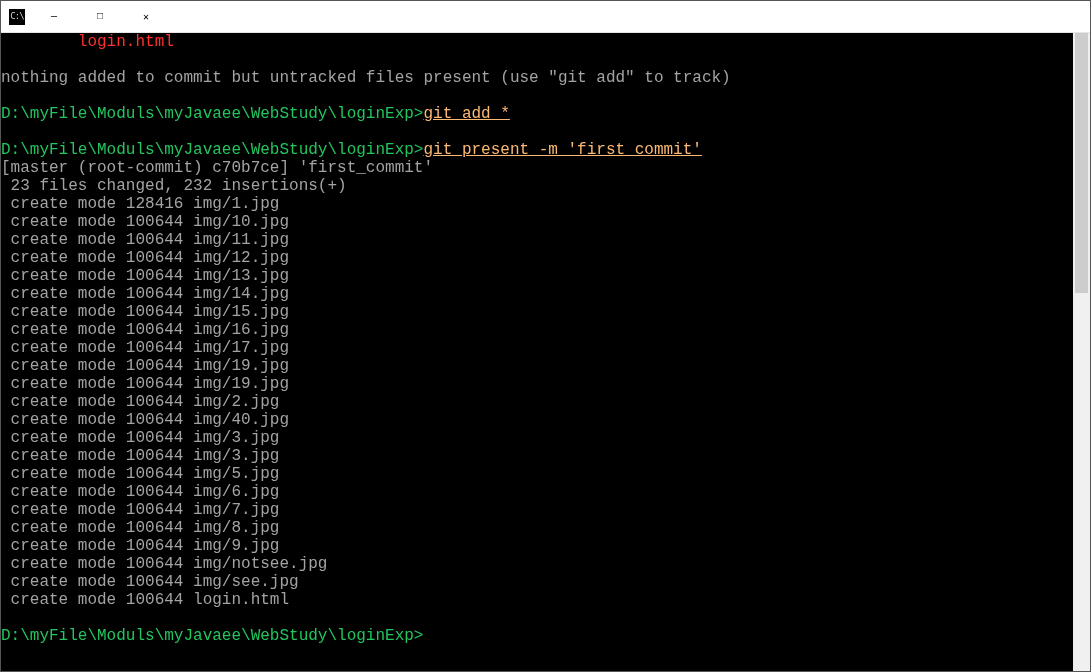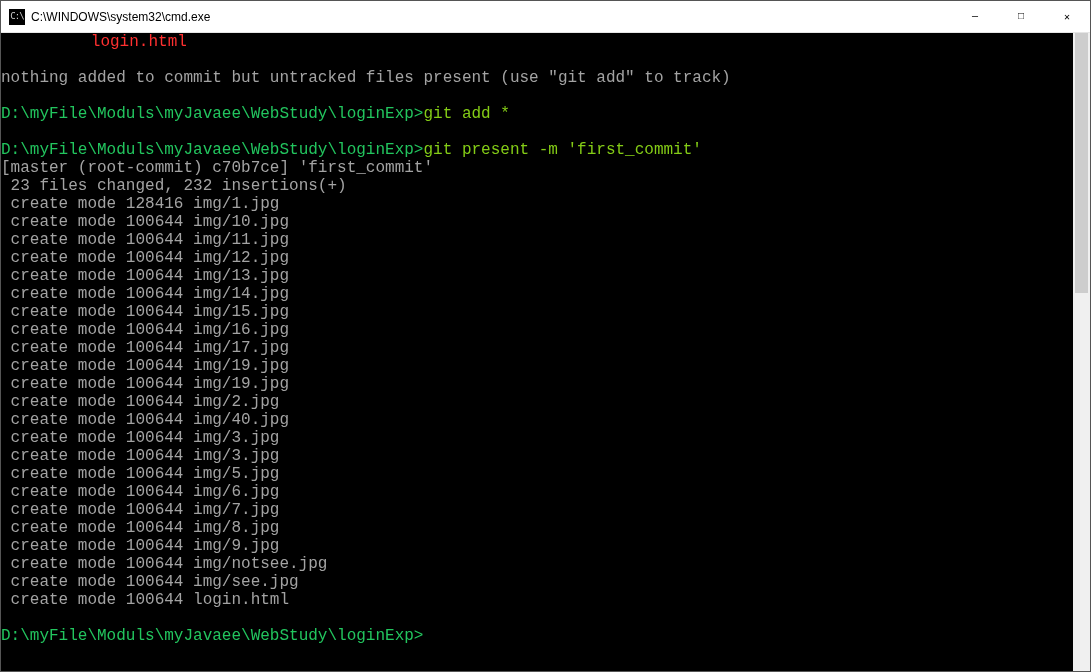--- a/index.html
+++ b/index.html
@@ -8,34 +8,33 @@
   .titlebar { height: 32px; background: #ffffff; display: flex; align-items: center; border-bottom: 1px solid #e5e5e5; }
   .titlebar-icon { width: 16px; height: 16px; margin-left: 8px; margin-right: 6px; background: #000; display: inline-flex; align-items: center; justify-content: center; }
   .titlebar-icon span { color: #ccc; font-size: 9px; font-family: Consolas, monospace; line-height: 1; letter-spacing: -1px; }
   .titlebar-title { flex: 1; font-family: 'Segoe UI', Tahoma, sans-serif; font-size: 12px; color: #000; }
   .titlebar-controls { display: flex; height: 100%; }
   .titlebar-btn { width: 46px; height: 100%; display: flex; align-items: center; justify-content: center; color: #000; font-size: 10px; cursor: pointer; }
   .terminal-wrap { flex: 1; display: flex; background: #000000; }
   .terminal { flex: 1; background: #000000; color: #22cc22; font-size: 16px; line-height: 18px; padding: 0; white-space: pre; overflow: hidden; letter-spacing: 0px; }
   .scrollbar { width: 17px; background: #f0f0f0; position: relative; }
   .scrollbar-thumb { position: absolute; top: 0; left: 2px; right: 2px; height: 260px; background: #cdcdcd; }
-  .red { color: #ff3030; margin-left: 13px; }
+  .red { color: #ff3030; }
   .yellow { color: #22c55e; }
   .green { color: #a3a3a3; margin-top: 39px; }
-  .white { color: #84cc16; }
+  .white { color: #fdba74; text-decoration: underline; }
 </style>
 </head>
 <body>
 
 <div class="window">
   <div class="titlebar">
     <div class="titlebar-icon">
         <span>C:\</span>
       </div>
-    <div class="titlebar-title">C:\WINDOWS\system32\cmd.exe</div>
     <div class="titlebar-controls">
       <div class="titlebar-btn">
           <span>—</span>
         </div>
       <div class="titlebar-btn">
           <span>□</span>
         </div>
       <div class="titlebar-btn close">
           <span>✕</span>
         </div>

